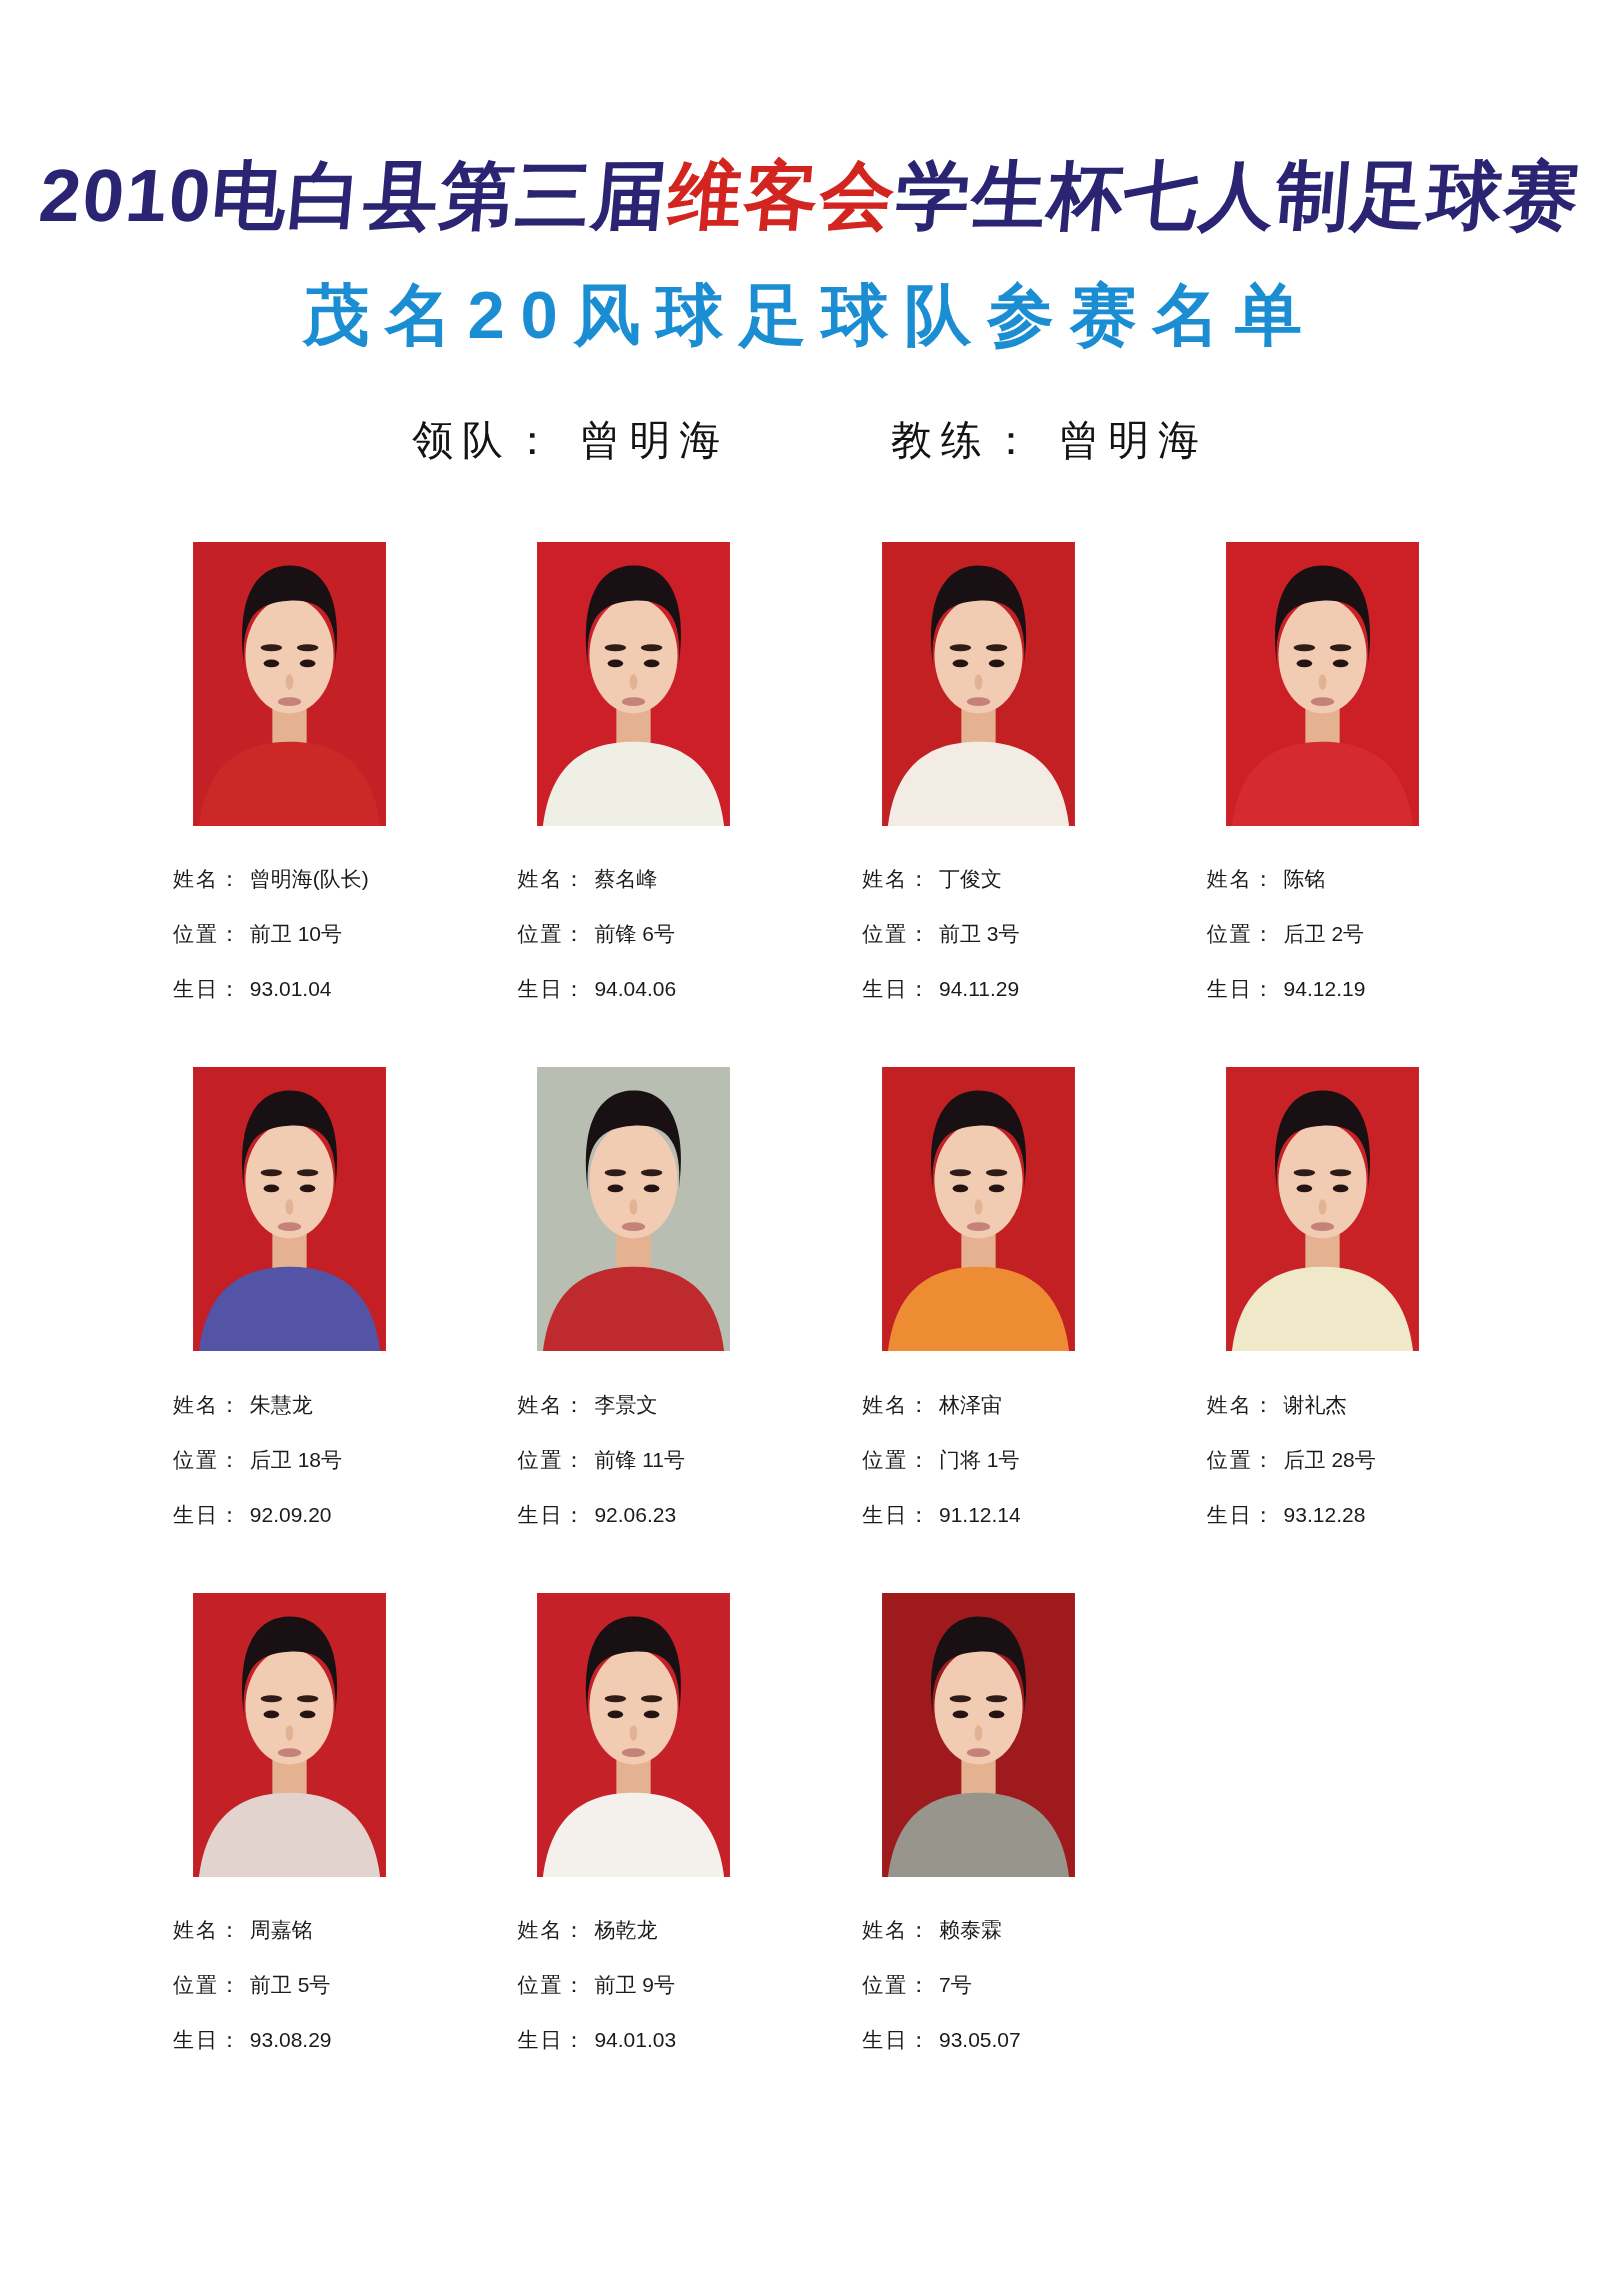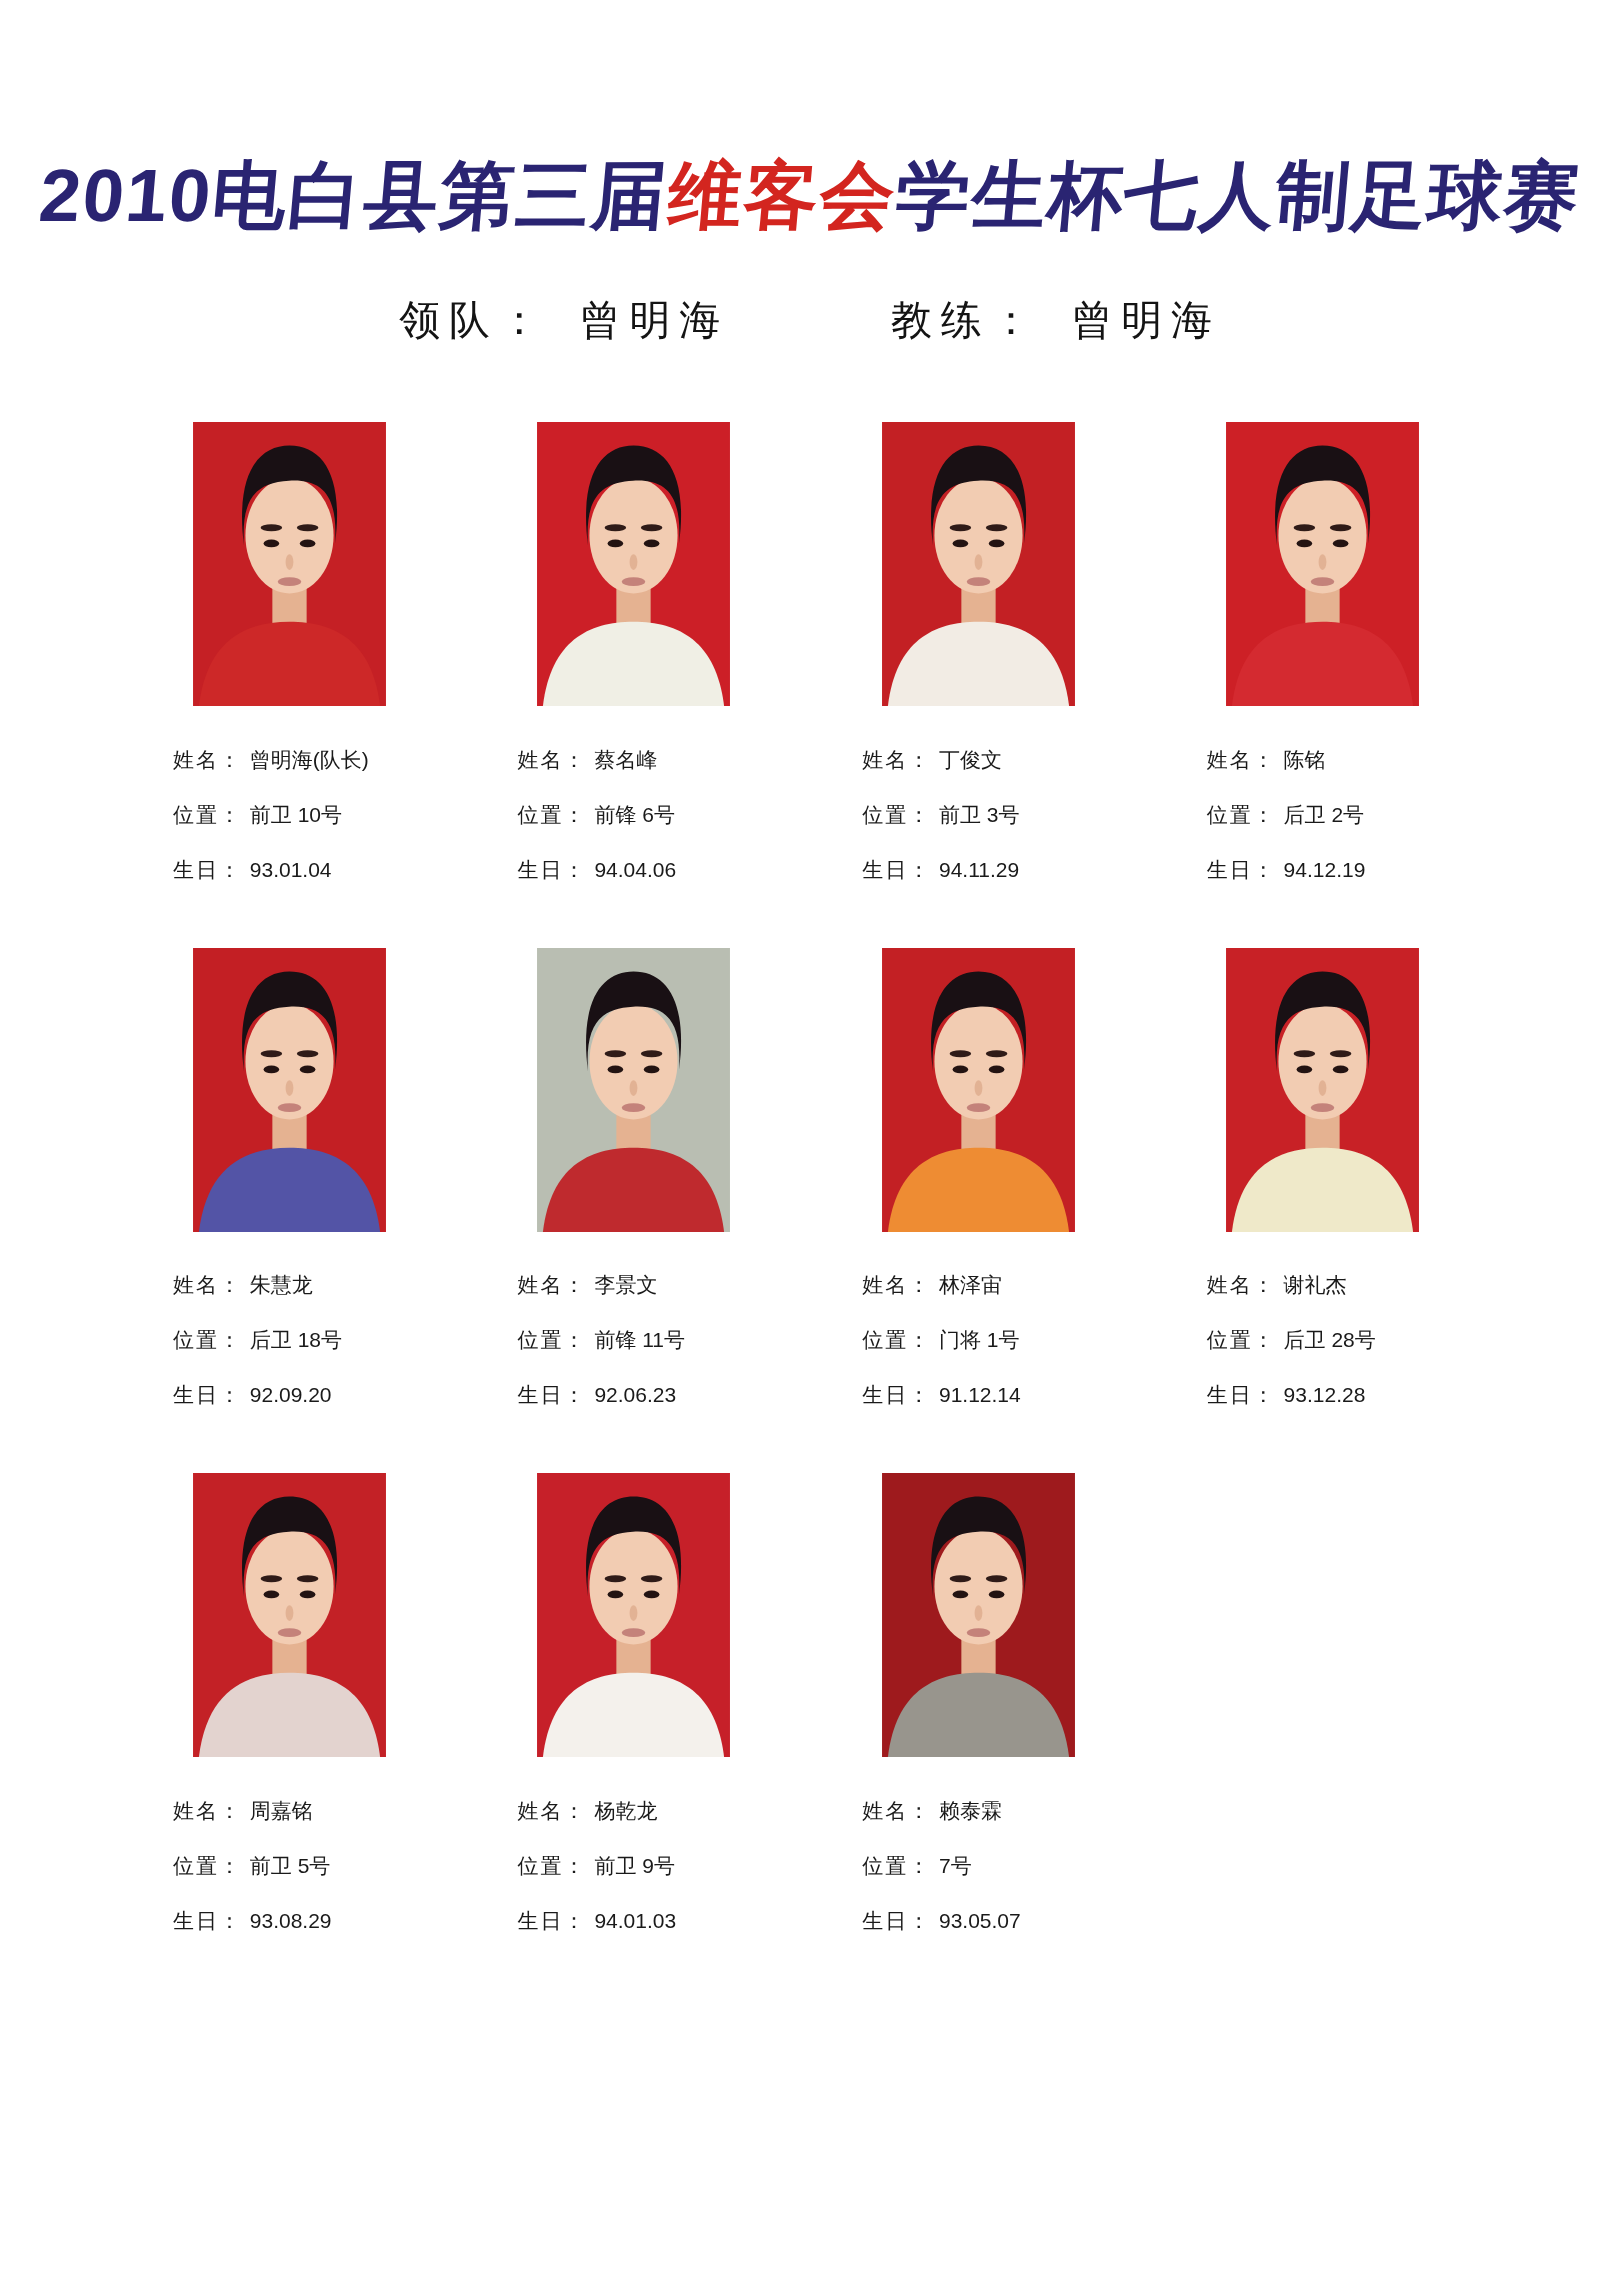--- a/index.html
+++ b/index.html
@@ -44,21 +44,21 @@
   }
   
   .staff-line {
     margin-top: 57px;
     display: flex;
     justify-content: center;
     gap: 162px;
     font-size: 41px;
     color: #141414;
   }
-  .staff-pair { display: flex; gap: 31px; letter-spacing: 8.8px; }
+  .staff-pair { display: flex; gap: 18px; letter-spacing: 8.8px; }
   
   .players-grid {
     margin-top: 74px;
     display: grid;
     grid-template-columns: repeat(4, 325px);
     column-gap: 19.6px;
     row-gap: 51px;
     padding-left: 173px;
   }
   .card { width: 325px; }
@@ -81,20 +81,21 @@
 </style>
 </head>
 <body>
 
 <div class="page" style="--title-navy: #2a2472; --title-red: #d3251f; --subtitle-blue: #1b8ed3;">
 
   <h1 class="title">
     <span class="t-navy">2010电白县第三届</span><span class="t-red">维客会</span><span class="t-navy">学生杯七人制足球赛</span>
   </h1>
 
+  <h2 class="subtitle">茂名20风球足球队参赛名单</h2>
 
   <div class="staff-line">
     <div class="staff-pair">
       <span>领队：</span>
       <span>曾明海</span>
     </div>
     <div class="staff-pair">
       <span>教练：</span>
       <span>曾明海</span>
     </div>

